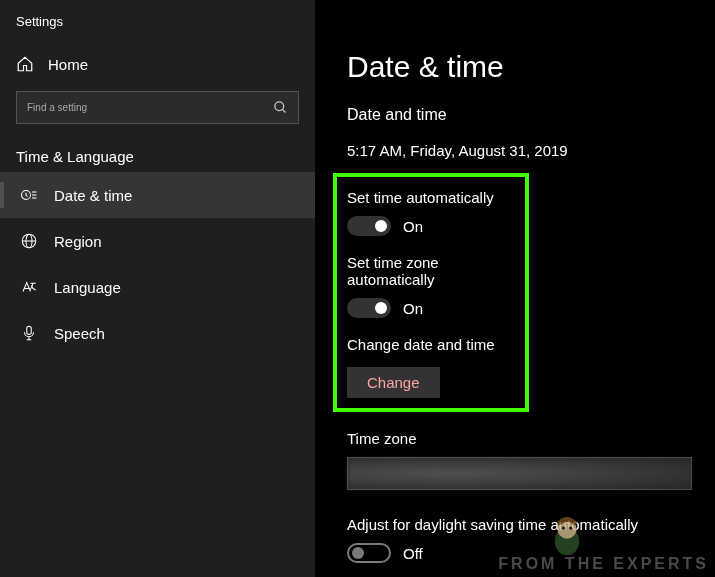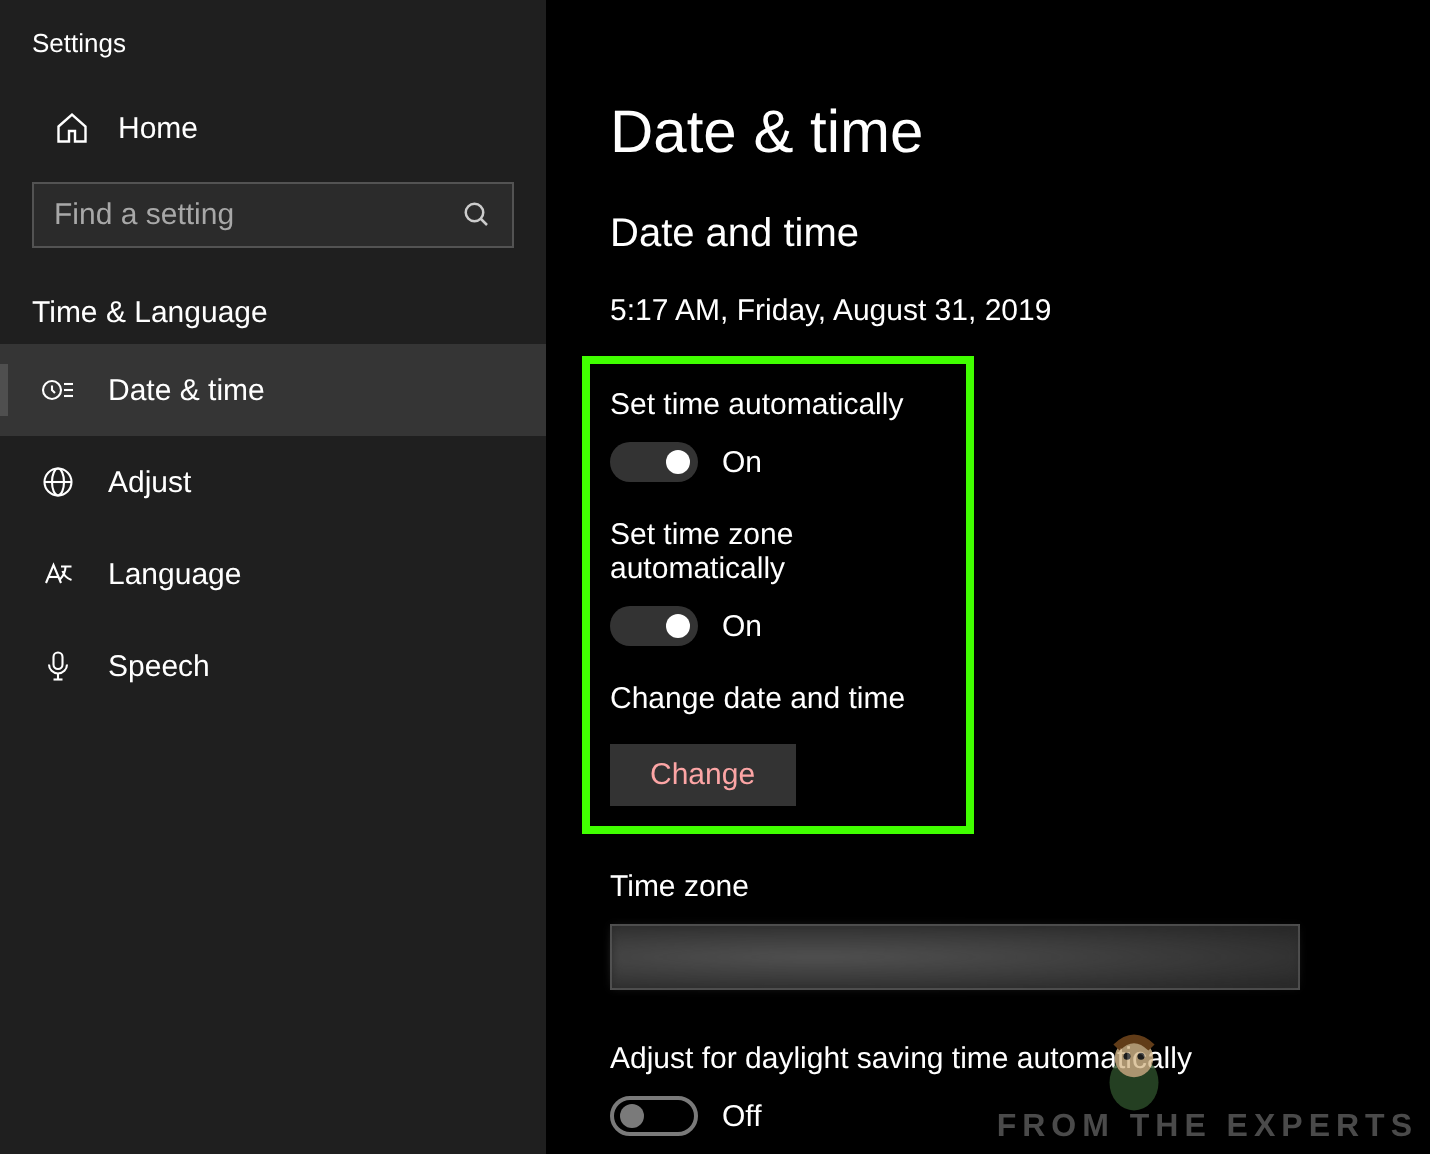--- a/index.html
+++ b/index.html
@@ -1,41 +1,41 @@
 <!DOCTYPE html>
 <html><head>
 <meta charset="utf-8">
 <style>
   * { box-sizing: border-box; margin: 0; padding: 0; }
   html, body { width: 715px; height: 577px; overflow: hidden; font-family: "Segoe UI", Arial, sans-serif; }
   body { display: flex; background: #000; color: #fff; }
 
   
   .sidebar {
-    width: 273px; height: 100%;
+    width: 315px; height: 100%;
     background: #1f1f1f;
     padding-top: 10px;
   }
   .app-title { font-size: 13px; padding: 4px 16px 18px 16px; font-weight: 400; }
   .home-row {
     display: flex; align-items: center; gap: 14px;
-    padding: 8px 16px 18px 27px; font-size: 15px;
+    padding: 8px 16px 18px 16px; font-size: 15px;
     cursor: pointer;
   }
   .search-box {
     margin: 0 16px 20px 16px;
     height: 33px;
     background: #2b2b2b;
     border: 1px solid #535353;
     display: flex; align-items: center;
     padding: 0 10px;
   }
   .search-box input {
     flex: 1; background: transparent; border: none; outline: none;
-    color: #7dd3fc; font-size: 15px;
+    color: #7dd3fc; font-size: 10px;
   }
   .search-box input::placeholder { color: #a8a8a8; }
   .category-title { font-size: 15px; font-weight: 400; padding: 4px 16px 7px 16px; }
 
   .nav-item {
     display: flex; align-items: center; gap: 16px;
     height: 46px; padding: 0 20px; font-size: 15px;
     cursor: pointer; position: relative;
   }
   .nav-item.active { background: #353535; }
@@ -44,21 +44,21 @@
     width: 4px; background: #4f4f4f;
   }
   .nav-item .icon { width: 18px; display: inline-flex; justify-content: center; }
 
   
   .main {
     flex: 1; height: 100%; background: #000;
     padding: 50px 0 0 32px;
   }
   .page-title { font-size: 30px; font-weight: 400; margin-bottom: 22px; }
-  .section-title { font-size: 20px; font-weight: 400; margin-bottom: 18px; }
+  .section-title { font-size: 16px; font-weight: 400; margin-bottom: 18px; }
   .datetime-now { font-size: 15px; margin-bottom: 14px; }
 
   .highlight-box {
     border: 4px solid #41ff00;
     width: 196px;
     padding: 12px 10px 10px 10px;
     margin-left: -14px;
     margin-bottom: 18px;
   }
   .setting-label { font-size: 15px; margin-bottom: 10px; }
@@ -148,21 +148,21 @@
   </div>
 
   <div class="nav-item">
     <span class="icon">
       <svg width="18" height="18" viewBox="0 0 24 24" fill="none" stroke="#fff" stroke-width="1.4">
         <circle cx="12" cy="12" r="9"></circle>
           <ellipse cx="12" cy="12" rx="4" ry="9"></ellipse>
         <line x1="3" y1="12" x2="21" y2="12"></line>
       </svg>
     </span>
-    <span>Adjust</span>
+    <span>Region</span>
   </div>
 
   <div class="nav-item">
     <span class="icon">
       <svg width="18" height="18" viewBox="0 0 24 24" fill="none" stroke="#fff" stroke-width="1.4">
         <path d="M4 18 L9 6 L14 18"></path>
           <line x1="6" y1="14" x2="12" y2="14"></line>
         <path d="M14 7 h7 M17 7 c0 4 -2 7 -4 9 M15 10 c1 3 3 5 6 6"></path>
       </svg>
     </span>

